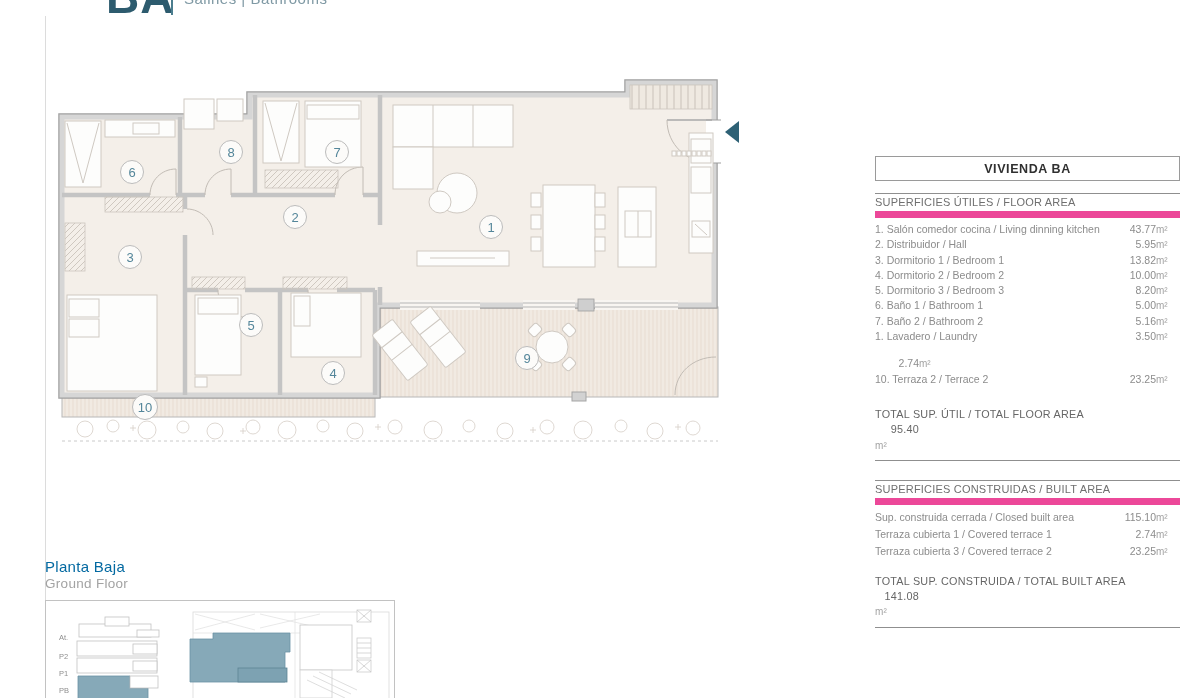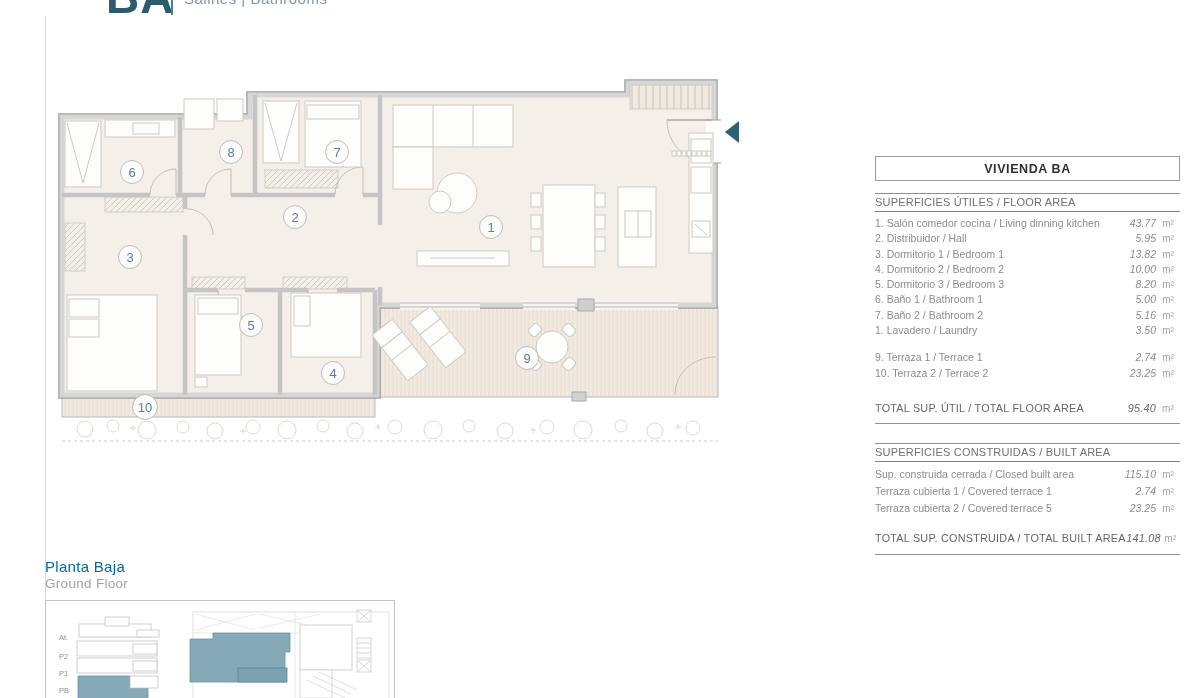--- a/index.html
+++ b/index.html
@@ -11,32 +11,32 @@
   .brand-logo{position:absolute;left:106px;top:-30px;font-size:46px;font-weight:bold;
     color:#2d5b6e;letter-spacing:1px;}
   .brand-bar{position:absolute;left:171px;top:0;width:2px;height:15px;background:#4b7d8e;}
   .brand-sub{position:absolute;left:184px;top:-10px;font-size:15px;color:#7f99a4;letter-spacing:.5px;}
   
   .plan-wrap{position:absolute;left:55px;top:75px;}
   
   .panel{position:absolute;left:843px;top:156px;width:305px;color:#8c8c8c;margin-left:32px;}
   .p-title{border:1px solid #9a9a9a;text-align:center;font-weight:bold;color:#303030;
     font-size:12.5px;letter-spacing:.6px;padding:5px 0 4px 0;}
-  .sec-head{margin-top:12px;border-top:1px solid #8f8f8f;border-bottom:1px solid #ec4899;
+  .sec-head{margin-top:12px;border-top:1px solid #8f8f8f;border-bottom:7px solid #ec4899;
     padding:2px 0 3px 0;color:#6f6f6f;font-size:11px;letter-spacing:.2px;}
   .sec-head.second{margin-top:19px;}
   .rows{padding-top:4px;}
   .row{display:flex;line-height:15.3px;font-size:10.5px;}
   .rows2 .row{line-height:17px;}
   .row .lbl{flex:1;white-space:nowrap;}
-  .row .val{width:44px;text-align:right;font-style:italic;}
-  .row .unit{width:24px;text-align:center;color:#a3a3a3;font-size:10px;}
+  .row .val{width:44px;text-align:right;}
+  .row .unit{width:24px;text-align:left;color:#a3a3a3;font-size:10px;}
   .gap12{height:12px;}
   .total-row{margin-top:20px;border-bottom:1px solid #8f8f8f;padding-bottom:7px;}
-  .total-row .row{color:#666;font-size:10.8px;letter-spacing:.25px;}
+  .total-row .row{color:#666;font-size:10.8px;letter-spacing:.25px;flex-direction:column;}
   .total-row.second{margin-top:14px;}
   
   .floor-es{position:absolute;left:45px;top:558px;font-size:15px;color:#0369a1;letter-spacing:.3px;}
   .floor-en{position:absolute;left:45px;top:576px;font-size:13.5px;color:#a3a3a3;letter-spacing:.3px;}
   .minimap{position:absolute;left:45px;top:600px;}
   svg text.roomnum{font-family:"Liberation Sans",sans-serif;font-size:13px;fill:#54869a;}
   svg text.lvl{font-family:"Liberation Sans",sans-serif;font-size:7.5px;fill:#8f8f8f;}
 </style>
 </head>
 <body>
@@ -332,21 +332,20 @@
           <span class="val">5.16</span>
           <span class="unit">m²</span>
         </div>
       <div class="row">
           <span class="lbl">1. Lavadero / Laundry</span>
           <span class="val">3.50</span>
           <span class="unit">m²</span>
         </div>
       <div class="gap12"></div>
       <div class="row">
-          <span class="lbl">9. Terraza 1 / Terrace 1</span>
           <span class="val">2.74</span>
           <span class="unit">m²</span>
         </div>
       <div class="row">
           <span class="lbl">10. Terraza 2 / Terrace 2</span>
           <span class="val">23.25</span>
           <span class="unit">m²</span>
         </div>
     </div>
     <div class="total-row">
@@ -363,21 +362,21 @@
           <span class="lbl">Sup. construida cerrada / Closed built area</span>
           <span class="val">115.10</span>
           <span class="unit">m²</span>
         </div>
       <div class="row">
           <span class="lbl">Terraza cubierta 1 / Covered terrace 1</span>
           <span class="val">2.74</span>
           <span class="unit">m²</span>
         </div>
       <div class="row">
-          <span class="lbl">Terraza cubierta 2 / Covered terrace 5</span>
+          <span class="lbl">Terraza cubierta 3 / Covered terrace 2</span>
           <span class="val">23.25</span>
           <span class="unit">m²</span>
         </div>
     </div>
     <div class="total-row second">
       <div class="row">
           <span class="lbl">TOTAL SUP. CONSTRUIDA /  TOTAL BUILT AREA</span>
           <span class="val">141.08</span>
           <span class="unit">m²</span>
         </div>

